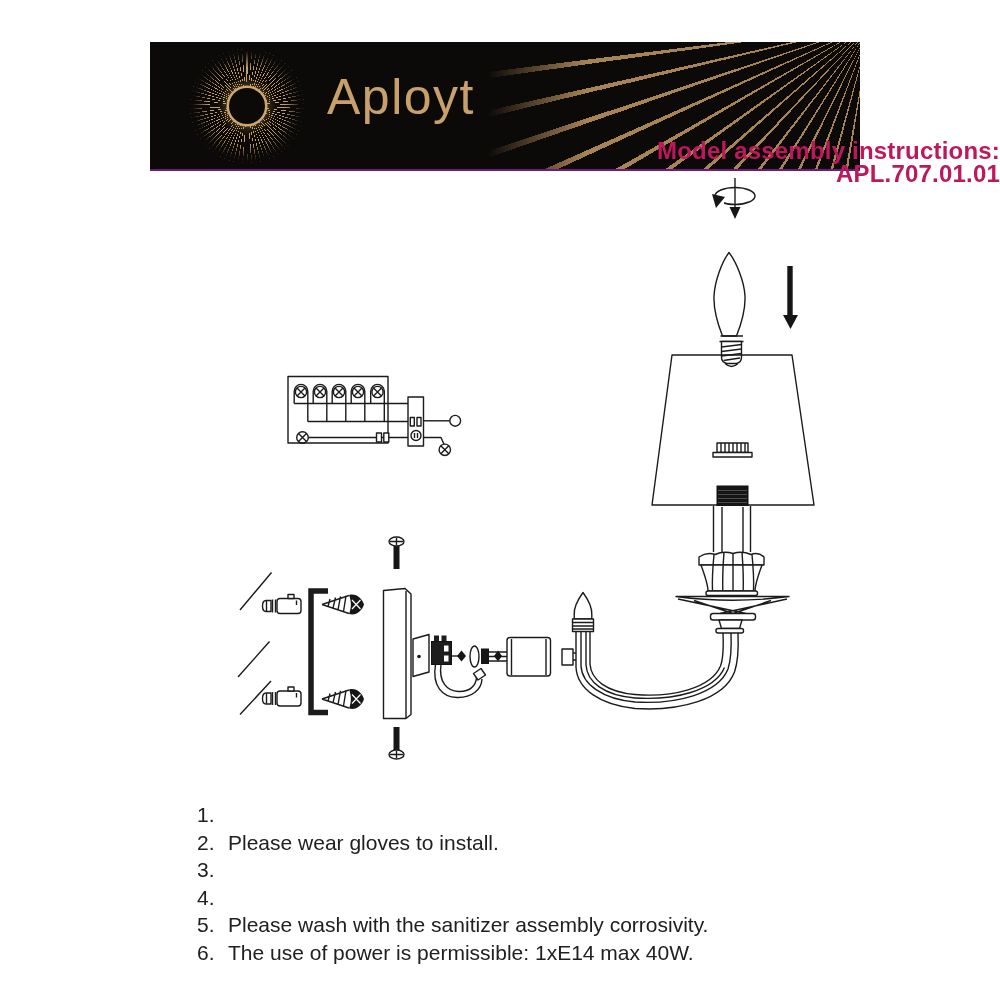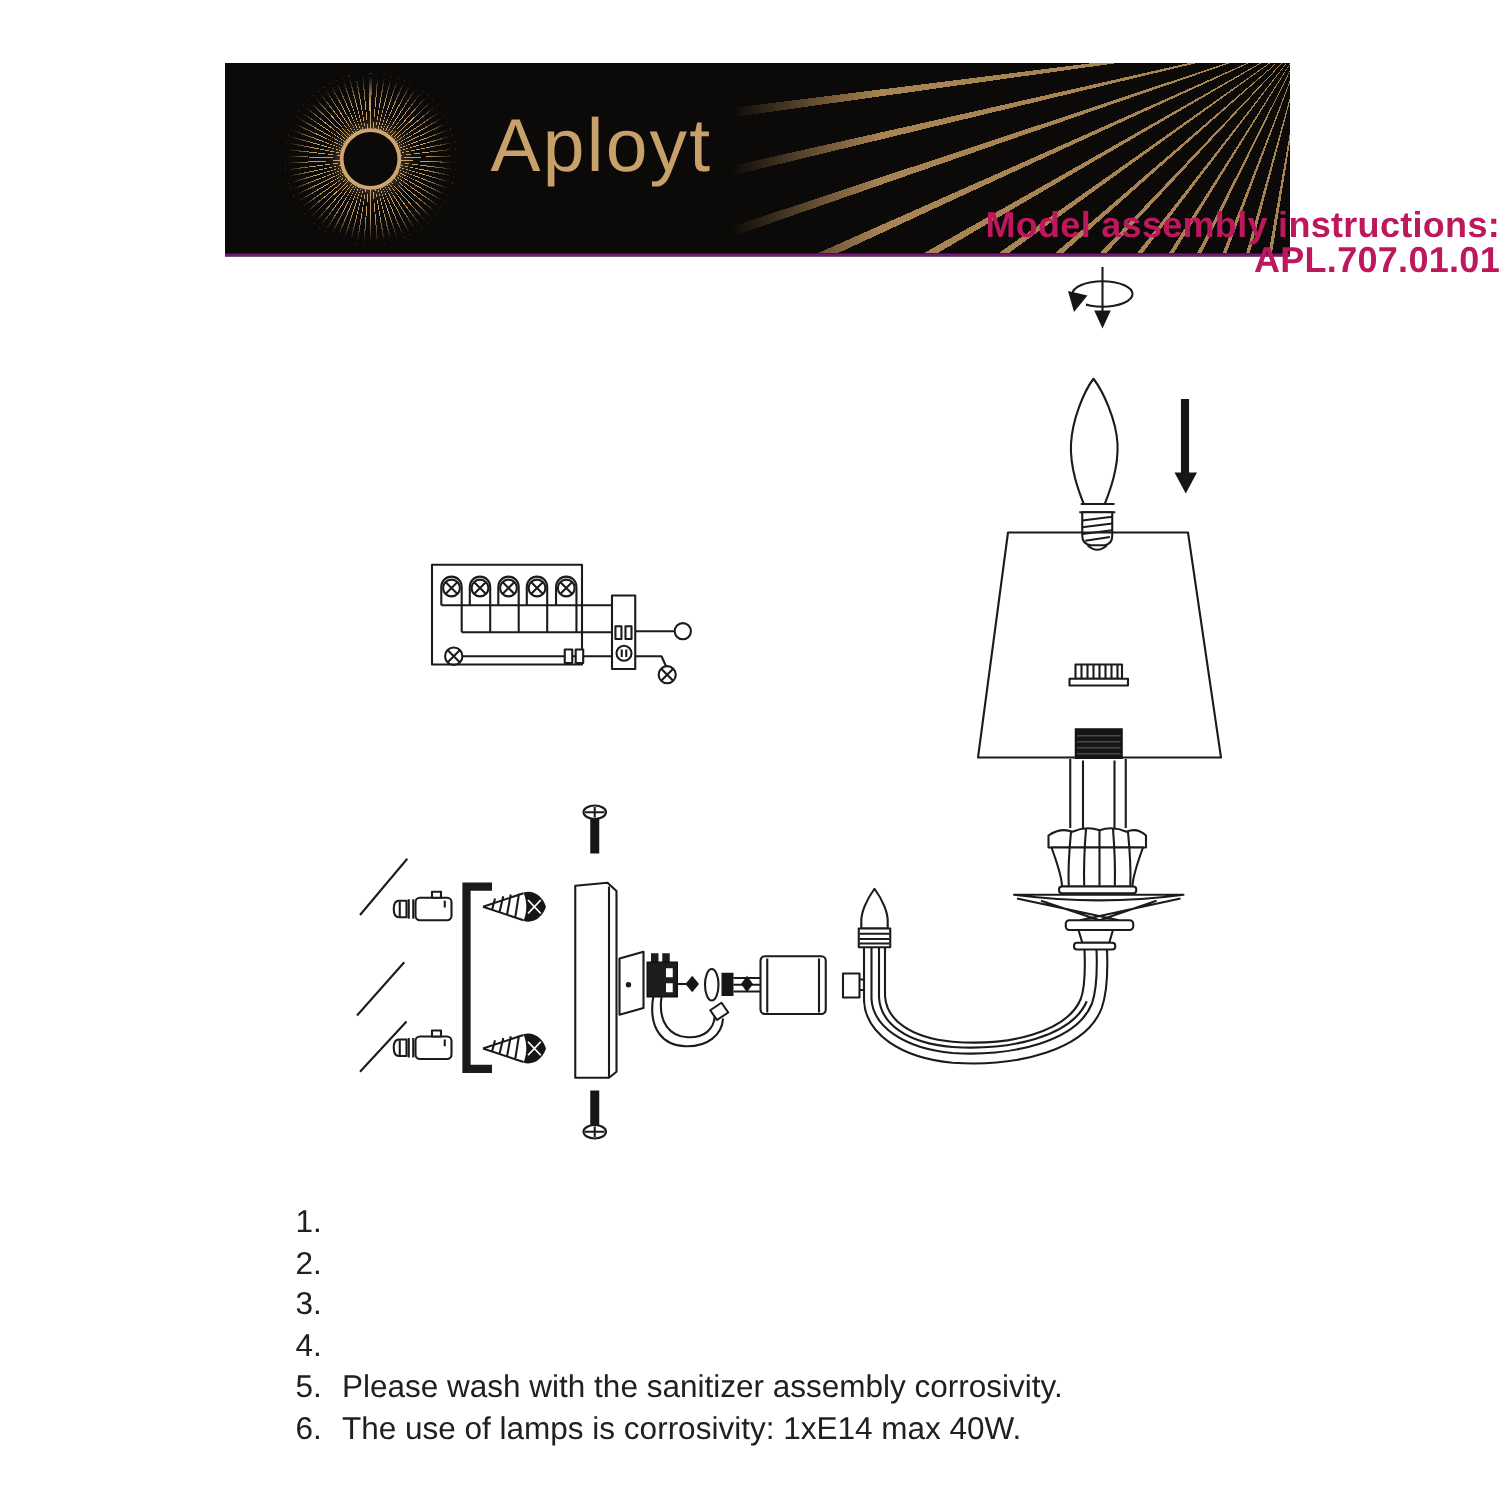--- a/index.html
+++ b/index.html
@@ -267,30 +267,31 @@
       </g>
     </g>
   </svg>
 
   <div class="list">
     <div class="li">
       <span class="num">1.</span>
     </div>
     <div class="li">
       <span class="num">2.</span>
+      <span class="txt">Please wear gloves to install.</span>
     </div>
     <div class="li">
       <span class="num">3.</span>
     </div>
     <div class="li">
       <span class="num">4.</span>
     </div>
     <div class="li">
       <span class="num">5.</span>
       <span class="txt">Please wash with the sanitizer assembly corrosivity.</span>
     </div>
     <div class="li">
       <span class="num">6.</span>
-      <span class="txt">The use of lamps is corrosivity: 1xE14 max 40W.</span>
+      <span class="txt">The use of power is permissible: 1xE14 max 40W.</span>
     </div>
   </div>
 
 </div>
 
 </body></html>

